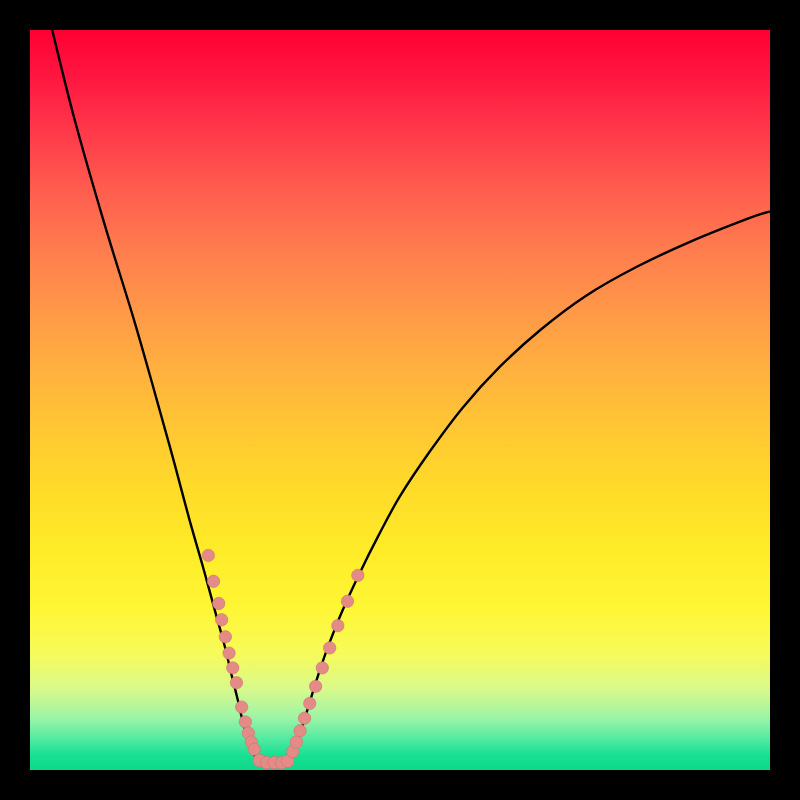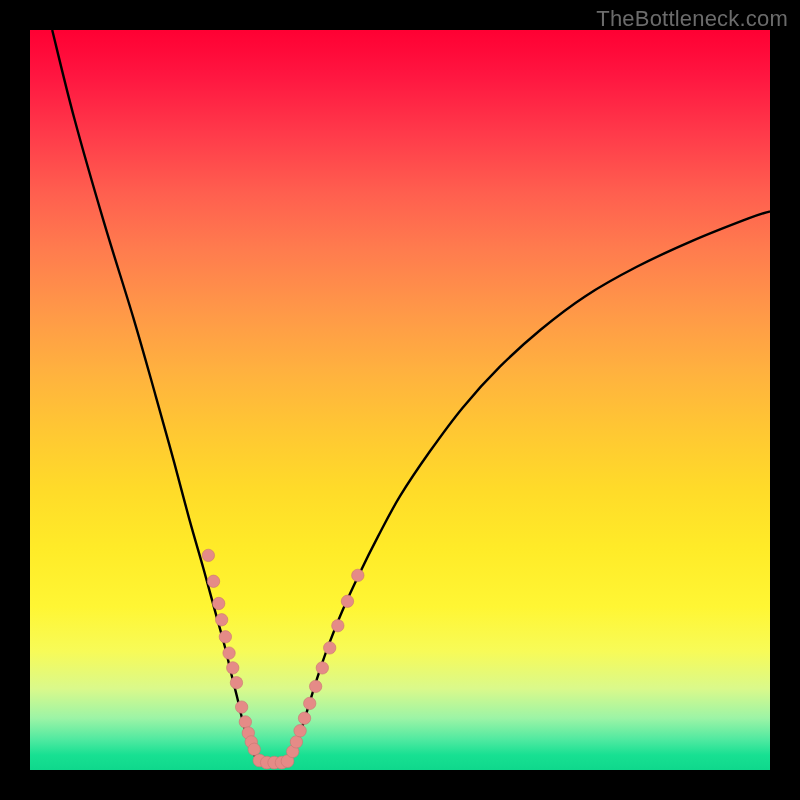--- a/index.html
+++ b/index.html
@@ -56,21 +56,20 @@
     position: absolute;
     left: 0; top: 0;
     width: 740px; height: 740px;
     overflow: visible;
   }
 </style>
 </head>
 <body>
 
 <div class="frame">
-  <div class="watermark">TheBottleneck.com</div>
   <div class="plot">
     <svg class="curves" viewBox="0 0 740 740">
       <path id="path-left" fill="none" stroke-width="2.4" d="M 22.2 0 C 26.195999999999998 15.983999999999991, 35.076 54.16799999999996, 44.4 88.79999999999995 C 53.724 123.43199999999996, 63.344 156.43599999999998, 74 192.39999999999998 C 84.656 228.36399999999998, 94.27600000000001 257.298, 103.60000000000001 288.6 C 112.924 319.90200000000004, 118.47400000000002 340.326, 125.80000000000001 366.3 C 133.126 392.274, 138.306 410.922, 144.3 432.90000000000003 C 150.294 454.87800000000004, 153.772 469.08599999999996, 159.1 488.4 C 164.428 507.714, 169.23799999999997 523.5500000000001, 173.89999999999998 540.2 C 178.56199999999998 556.85, 181.2704 567.3136, 185 580.9 C 188.7296 594.4864, 191.6896 604.358, 194.62 615.68 C 197.5504 627.002, 199.0156 634.4759999999999, 201.28 643.8 C 203.5444 653.124, 205.33520000000001 659.7544, 207.20000000000002 667.48 C 209.06480000000002 675.2056, 210.1748 680.726, 211.64000000000001 686.72 C 213.10520000000002 692.714, 214.27440000000004 696.6508, 215.34000000000003 700.78 C 216.40560000000002 704.9091999999999, 216.7608 706.8628, 217.55999999999997 709.66 C 218.35919999999996 712.4572, 218.9808 714.1888, 219.78 716.32 C 220.57920000000001 718.4512000000001, 220.668 719.2356, 222 721.5 C 223.332 723.7644, 225.18200000000002 726.9019999999999, 227.18 728.9 C 229.178 730.898, 232.0344 731.934, 233.1 732.6" stroke="#000000"></path>
       <path id="path-right" fill="none" stroke-width="2.4" d="M 257.52 732.6 C 258.4524 731.0016, 260.8352 727.716, 262.7 723.72 C 264.5648 719.724, 265.88200000000006 716.1276, 267.88000000000005 710.4 C 269.87800000000004 704.6723999999999, 271.53560000000004 699.226, 273.8 691.9 C 276.0644 684.574, 277.796 678.3580000000001, 280.46 669.7 C 283.12399999999997 661.042, 285.27000000000004 653.79, 288.6 643.8 C 291.93 633.81, 294.69759999999997 625.522, 298.96 614.2 C 303.2224 602.878, 306.8188 593.554, 312.28000000000003 580.9 C 317.74120000000005 568.246, 322.9064 557.22, 329.3 543.9 C 335.6936 530.5799999999999, 340.47399999999993 520.886, 347.79999999999995 506.9 C 355.126 492.914, 360.676 481.518, 370 466.2 C 379.324 450.882, 388.278 437.784, 399.6 421.8 C 410.922 405.81600000000003, 420.246 392.718, 432.9 377.40000000000003 C 445.554 362.08200000000005, 455.91400000000004 350.686, 469.90000000000003 336.7 C 483.886 322.714, 495.282 312.35400000000004, 510.59999999999997 299.70000000000005 C 525.918 287.04600000000005, 537.684 277.722, 555 266.4 C 572.316 255.07799999999997, 587.486 246.78999999999996, 606.8 236.79999999999995 C 626.1139999999999 226.80999999999995, 642.32 219.55799999999996, 662.3000000000001 210.89999999999998 C 682.2800000000001 202.242, 703.814 194.02800000000005, 717.8 188.70000000000005 C 731.786 183.37200000000004, 736.004 182.63199999999998, 740 181.29999999999995" stroke="#000000"></path>
       <path id="path-floor" fill="none" stroke-width="7" stroke-linecap="round" d="M 233.1 732.6 C 234.432 732.8664, 237.83599999999998 733.8136000000001, 240.5 734.08 C 243.16400000000002 734.3464, 244.8364 734.3464, 247.9 734.08 C 250.9636 733.8136000000001, 255.7884 732.8664, 257.52 732.6" stroke="#e58b87"></path>
       <g id="dots-left">
           <circle cx="178.34" cy="525.4" r="6.2" fill="#e58b87" stroke="#c97672" stroke-width="0.6"></circle>
           <circle cx="183.52" cy="551.3" r="6.2" fill="#e58b87" stroke="#c97672" stroke-width="0.6"></circle>
           <circle cx="188.70000000000002" cy="573.5" r="6.2" fill="#e58b87" stroke="#c97672" stroke-width="0.6"></circle>
           <circle cx="191.66" cy="589.78" r="6.2" fill="#e58b87" stroke="#c97672" stroke-width="0.6"></circle>

